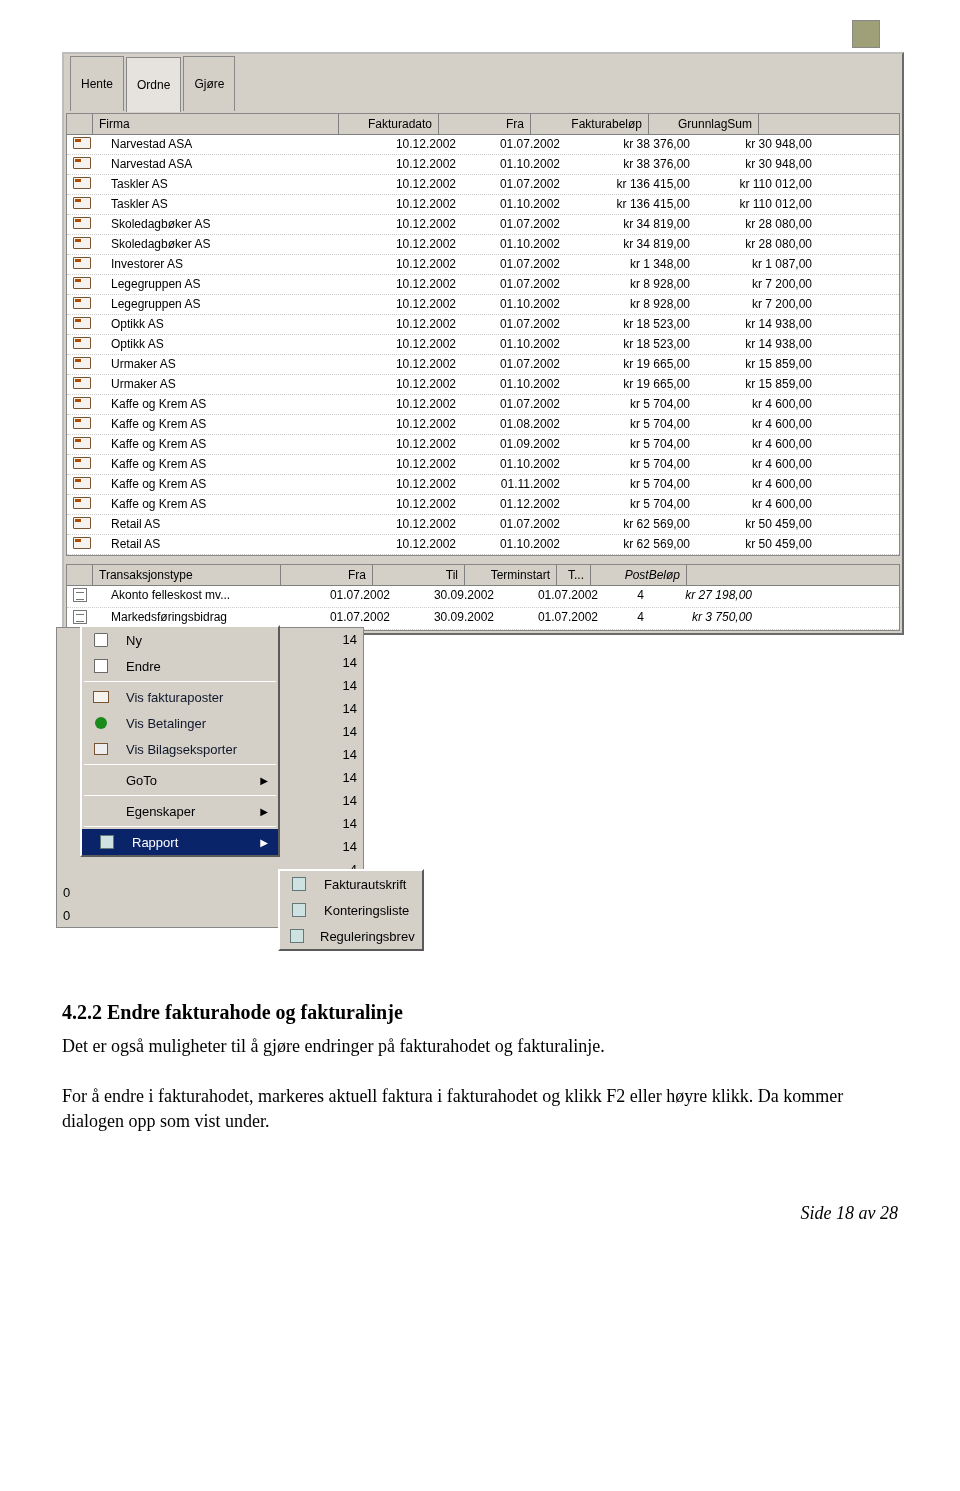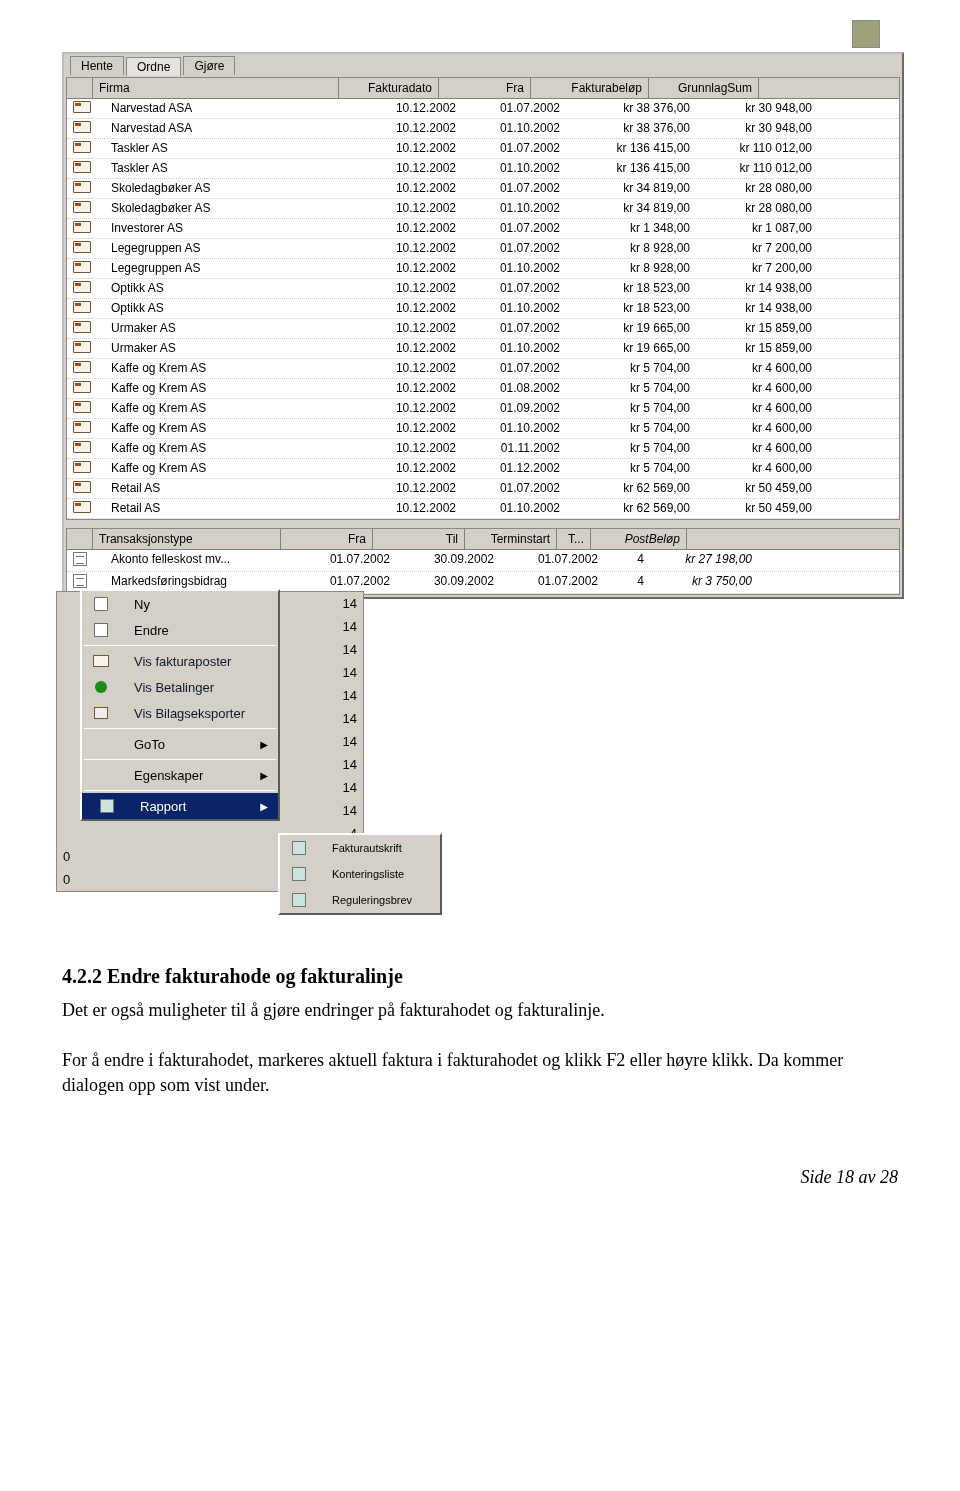--- a/index.html
+++ b/index.html
@@ -2,21 +2,21 @@
 <html><head>
 <meta charset="utf-8">
 <style>
   * { box-sizing: border-box; }
   body { margin:0; padding:0; background:#fff; font-family:Arial,Helvetica,sans-serif; color:#000; width:960px; }
   .page { padding:24px 56px 24px 62px; position:relative; }
   .corner-box { position:absolute; top:20px; right:80px; width:28px; height:28px; background:#a0a078; border:1px solid #888; }
 
   .win { border:2px solid #bdbdbd; border-right-color:#6a6a6a; border-bottom-color:#6a6a6a; background:#d4d0c8; font-family:Tahoma,Arial,sans-serif; font-size:12px; margin-top:28px; }
   .tabstrip { display:flex; align-items:flex-end; gap:2px; padding:2px 2px 0 6px; background:#d4d0c8; }
-  .tab { background:#d4d0c8; border:1px solid #888; border-bottom:none; padding:2px 10px; font-size:12px; cursor:pointer; }
+  .tab { background:#d4d0c8; border:1px solid #888; border-bottom:none; padding:20px 10px; font-size:12px; cursor:pointer; }
   .tab.active { background:#e6e3de; position:relative; top:1px; }
 
   .grid { background:#fff; border:1px solid #888; margin:2px; }
   .ghead { display:flex; border-bottom:1px solid #808080; background:#d4d0c8; font-size:12px; }
   .gh { border-right:1px solid #808080; padding:3px 6px; white-space:nowrap; cursor:pointer; }
   .grows .grow { display:flex; border-bottom:1px dotted #ccc; font-size:12px;gap:12px; }
   .gc { padding:2px 6px; border-right:1px solid transparent; white-space:nowrap; overflow:hidden; }
 
   .c-icon { flex:0 0 26px; width:26px; }
   .c-firma { flex:0 0 246px; width:246px; }
@@ -40,27 +40,27 @@
 
   .body-text { font-family:Georgia,"Times New Roman",serif; font-size:18px; line-height:1.35; margin-top:40px; }
   .body-text h3 { font-family:Georgia,serif; font-weight:bold; font-size:20px; margin:0 0 8px 0; }
   .body-text p { margin:0 0 26px 0; }
 
   
   .ctx-wrap { position:relative; margin: -8px 0 36px -6px; height:336px; }
   .behind { position:absolute; top:0; left:0; width:308px; background:#d4d0c8; border:1px solid #888; padding-top:0; }
   .behind .brow { display:flex; justify-content:space-between; padding:4px 6px; font-family:Tahoma,Arial,sans-serif; font-size:13px; }
   .menu { position:absolute; top:-2px; left:24px; width:200px; background:#d4d0c8; border:2px solid #fff; border-right-color:#5a5a5a; border-bottom-color:#5a5a5a; font-family:Tahoma,Arial,sans-serif; font-size:13px; }
-  .mi { display:flex; align-items:center; gap:24px; padding:5px 10px; cursor:pointer; }
+  .mi { display:flex; align-items:center; gap:16px; padding:5px 10px; cursor:pointer; }
   .mi.disabled { color:#0f172a; }
   .sep { height:1px; margin:2px 2px; background:#8a8a8a; border-bottom:1px solid #fff; }
   .mi .ico { width:18px; height:16px; display:inline-flex; align-items:center; justify-content:center; font-size:12px; }
   .mi .arrow { margin-left:auto; font-size:10px; }
   .mi.hi { background:#0a246a; color:#fff;padding-left:16px; }
-  .submenu { position:absolute; left:222px; top:242px; width:164px; background:#d4d0c8; border:2px solid #fff; border-right-color:#5a5a5a; border-bottom-color:#5a5a5a; font-family:Tahoma,Arial,sans-serif; font-size:11px; }
+  .submenu { position:absolute; left:222px; top:242px; width:146px; background:#d4d0c8; border:2px solid #fff; border-right-color:#5a5a5a; border-bottom-color:#5a5a5a; font-family:Tahoma,Arial,sans-serif; font-size:13px; }
   .ic-new{background:#fff;border:1px solid #6a6a6a;border-radius:1px;width:14px;height:14px;}
   .ic-edit{width:14px;height:14px;border:1px solid #6a6a6a;background:linear-gradient(#fff,#fff);}
   .ic-fakt{width:16px;height:12px;background:#f6f3ee;border:1px solid #7a5330;}
   .ic-bet{width:12px;height:12px;border-radius:50%;background:#1a8a1a;}
   .ic-bil{width:14px;height:12px;border:1px solid #7a5330;background:#eee;}
   .ic-rep{width:14px;height:14px;border:1px solid #677;background:#cfe2e2;}
   .footer { font-family:Georgia,serif; font-size:18px; text-align:right; margin-top:70px; padding-right:6px;font-style:italic; }
 </style>
 </head>
 <body>

